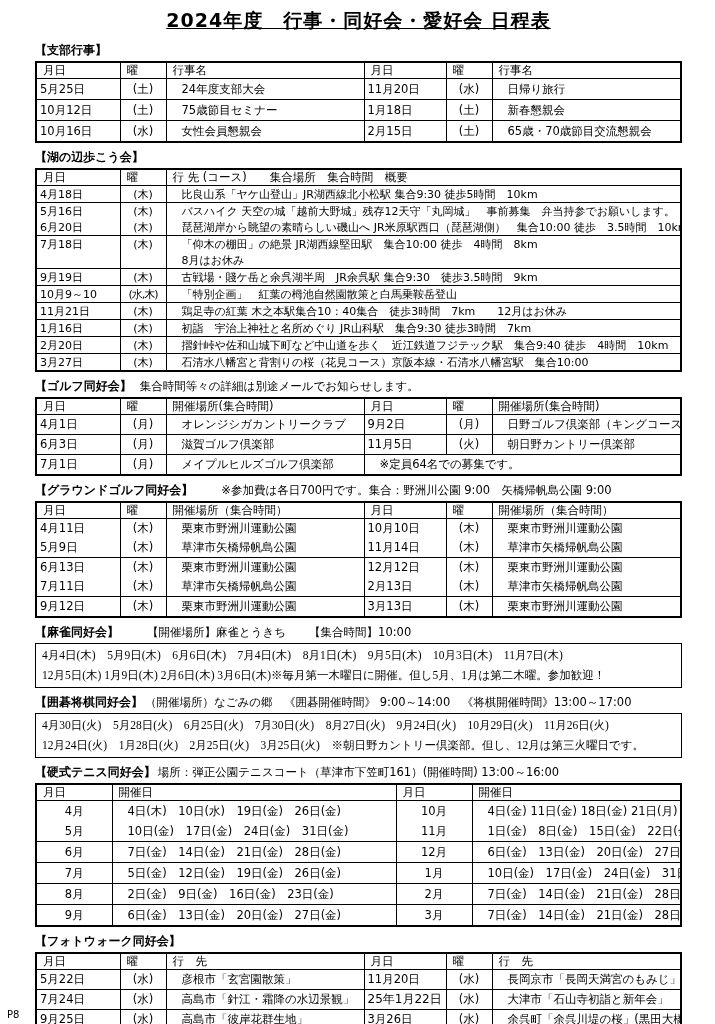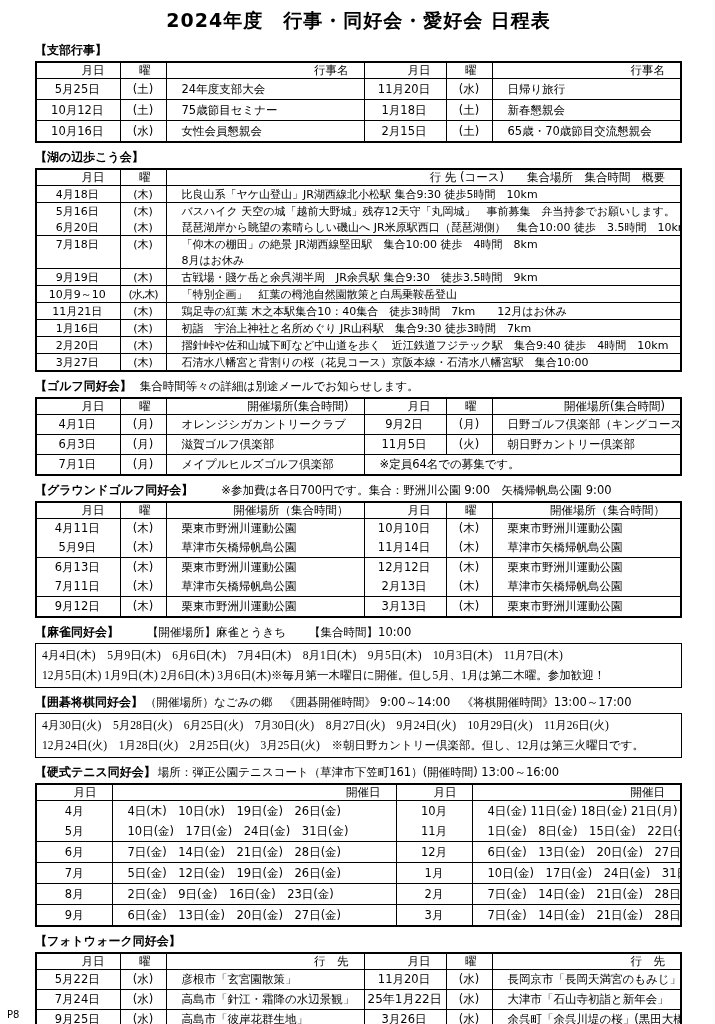--- a/index.html
+++ b/index.html
@@ -2,28 +2,28 @@
 <html><head>
 <meta charset="utf-8">
 <style>
   html,body{margin:0;padding:0;}
   body{
     width:715px;height:1024px;background:#fff;color:#000;position:relative;
     font-family:"DejaVu Sans","Liberation Sans",sans-serif;box-sizing:border-box;
     overflow:hidden;
   }
   .sheet{padding:6px 33px 0 35px;}
-  .title{text-align:center;font-weight:bold;font-size:19px;margin:2px 0 8px 0;letter-spacing:1px;}
+  .title{text-align:center;font-weight:bold;font-size:19px;margin:2px 0 8px 0;letter-spacing:1px;text-decoration:underline;}
   .sec-head{font-size:12px;font-weight:bold;margin:6px 0 2px 0;white-space:nowrap;}
   .sec-head .note{font-weight:normal;font-size:11.5px;}
   .ml2{margin-left:2px;}.ml8{margin-left:8px;}.ml28{margin-left:28px;text-align:center;}
   table{border-collapse:collapse;width:100%;table-layout:fixed;border:2px solid #000;}
   td{border:1px solid #000;font-size:11.5px;padding:0 3px;height:19px;overflow:hidden;white-space:nowrap;vertical-align:middle;}
-  tr.hd td{text-align:right;height:15px;padding:0 15px;}
-  td.d{text-align:center;padding-right:5px;}
+  tr.hd td{text-align:left;height:15px;padding:0 6px;}
+  td.d{text-align:left;padding-right:5px;}
   td.w{text-align:center;}
   td.n{text-align:left;padding-left:15px;}
   tr.nb td{border-top:none;}
   tr.bb0 td{border-bottom:none;}
   .sm{font-size:9px;letter-spacing:-1px;}
   .sm2{font-size:12px;margin-top:26px;}
   .t-shibu td{height:20px;}
   .t-walk td{height:16px;font-size:11px;}
   .t-walk tr.hd td{height:15px;font-size:11.5px;}
   .t-tennis td{height:20px;}

